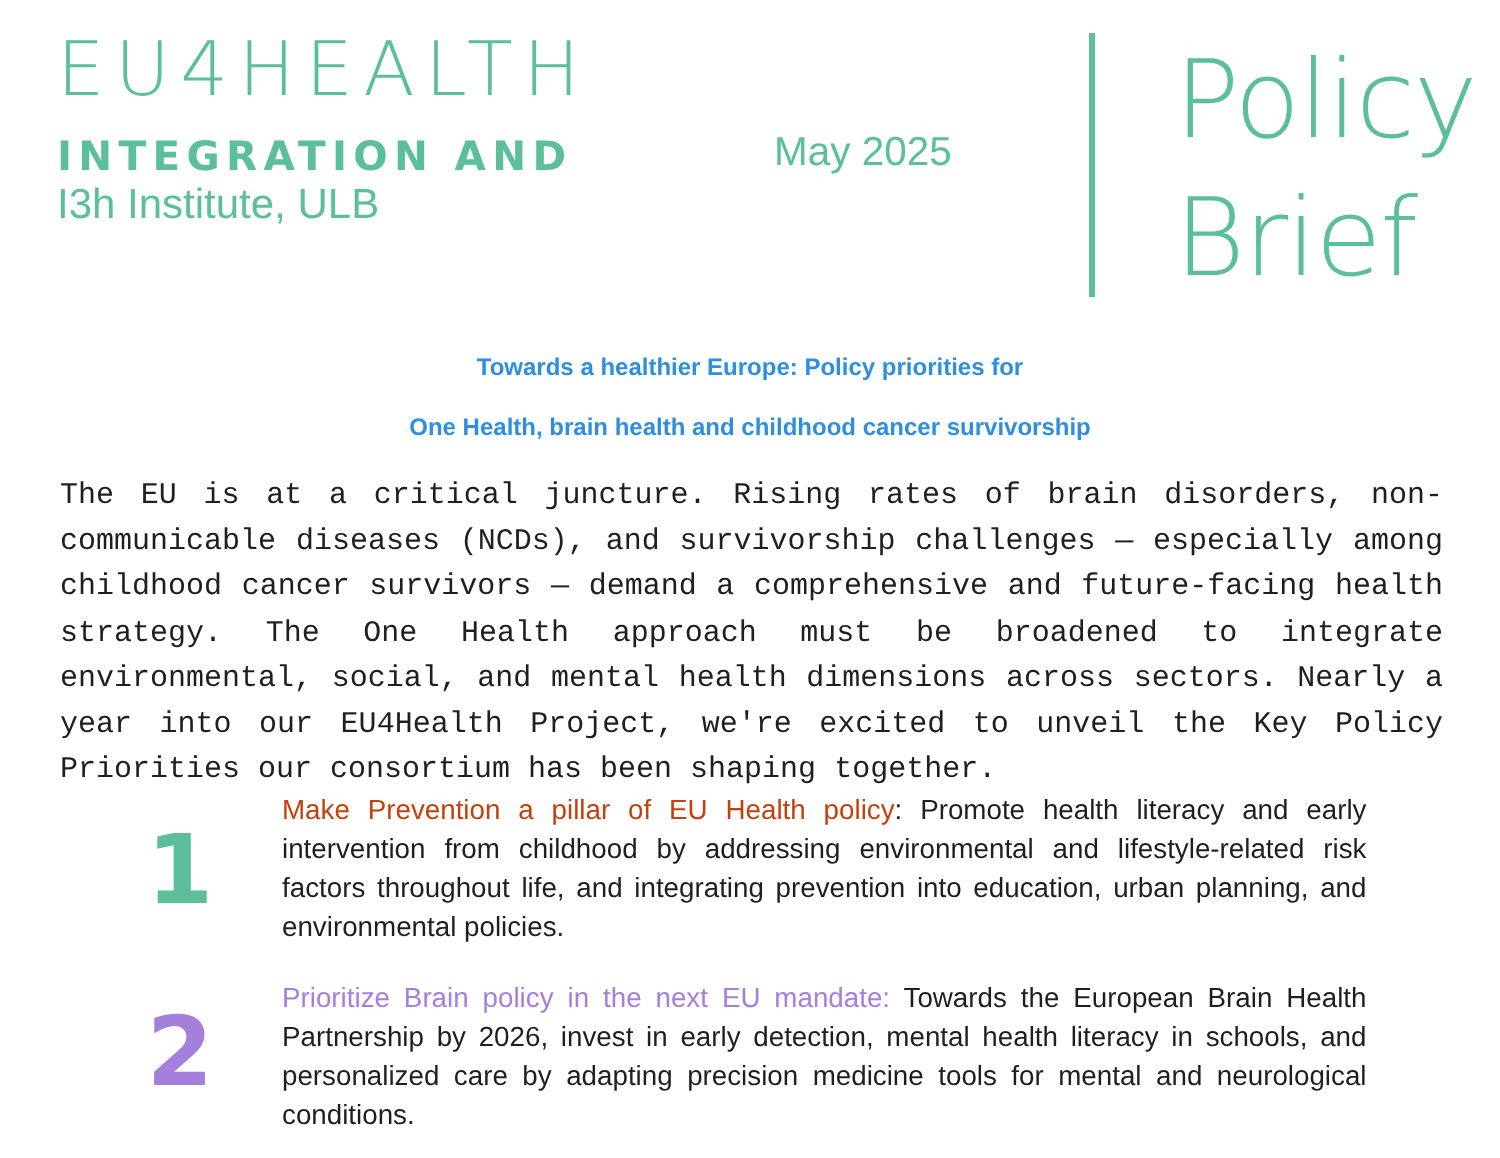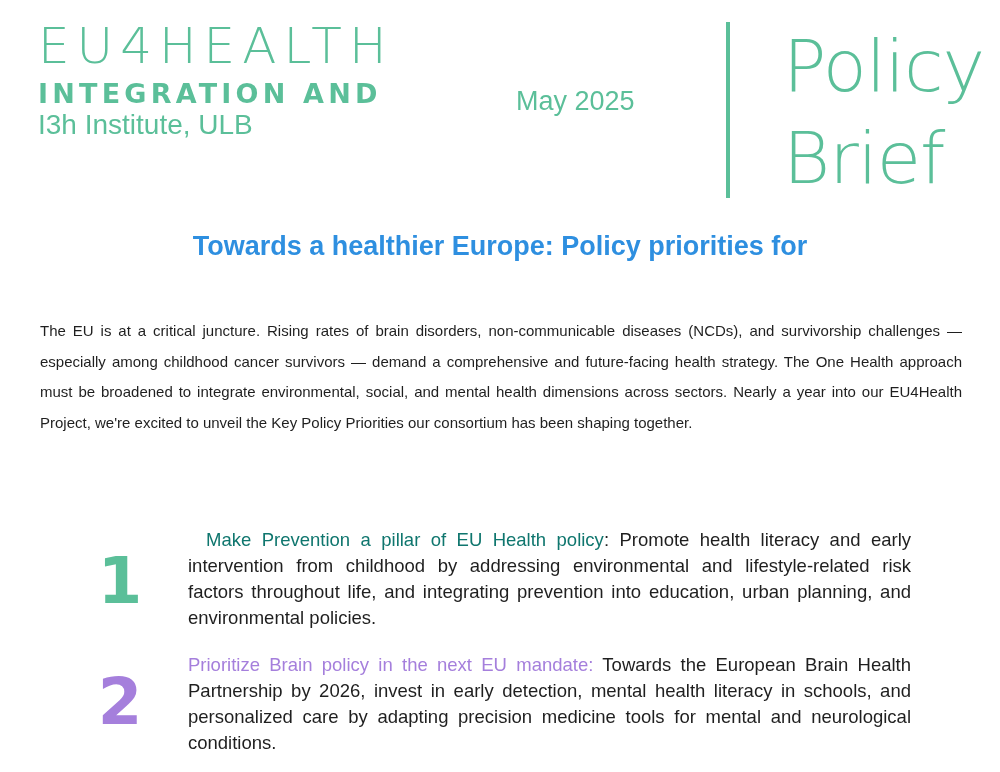--- a/index.html
+++ b/index.html
@@ -36,21 +36,21 @@
       -webkit-text-stroke: 0px;
       font-stretch: condensed;
     }
     .brand-sub {
       font-family: "DejaVu Sans", sans-serif;
       font-weight: bold;
       font-size: 27px;
       letter-spacing: 4.2px;
       line-height: 40px;
     }
-    .brand-sub.l1 { margin-top: 0; }
+    .brand-sub.l1 { margin-top: 11px; }
     .brand-inst {
       font-family: "Liberation Sans", sans-serif;
       font-size: 28px;
       line-height: 26px;
       margin-top: -2px;
     }
     .date {
       position: absolute;
       left: 516px;
       top: 86px;
@@ -79,33 +79,34 @@
       letter-spacing: -1px;
     }
     .headline {
       position: absolute;
       left: 0;
       top: 226px;
       width: 1000px;
       text-align: center;
       color: #2e8fe0;
       font-weight: bold;
-      font-size: 27px;
+      font-size: 16px;
       line-height: 40px;
       font-family: "Liberation Sans", sans-serif;
     }
     .intro {
       position: absolute;
       left: 40px;
       top: 316px;
       width: 922px;
-      font-size: 15px;
+      font-size: 20px;
       line-height: 30.5px;
       text-align: justify;
       color: #1f1f1f;
+      font-family: Liberation Mono, monospace;
     }
     .priority {
       position: absolute;
       left: 90px;
       width: 880px;
     }
     .priority .num {
       position: absolute;
       left: 0;
       width: 60px;
@@ -119,21 +120,21 @@
       position: absolute;
       left: 98px;
       width: 723px;
       font-size: 18.5px;
       line-height: 26px;
       text-align: justify;
       color: #1f1f1f;
     }
     .p1 { top: 527px; }
     .p1 .num { top: 22px; color: #5bbf99; }
-    .p1 .lead { color: #0f766e; margin-left: 18px; }
+    .p1 .lead { color: #c2410c; }
     .p2 { top: 652px; }
     .p2 .num { top: 18px; color: #a57fdc; }
     .p2 .lead { color: #a57fdc; }
   </style>
 </head>
 <body>
 
 <div class="header">
   <div class="brand">
     <div class="brand-title">EU4HEALTH</div>
@@ -143,20 +144,21 @@
   <div class="date">May 2025</div>
   <div class="divider"></div>
   <div class="policy-brief">
     <div>Policy</div>
     <div>Brief</div>
   </div>
 </div>
 
 <div class="headline">
   <div>Towards a healthier Europe: Policy priorities for</div>
+  <div>One Health, brain health and childhood cancer survivorship</div>
 </div>
 
 <div class="intro">The EU is at a critical juncture. Rising rates of brain disorders, non-communicable diseases (NCDs), and survivorship challenges — especially among childhood cancer survivors — demand a comprehensive and future-facing health strategy. The One Health approach must be broadened to integrate environmental, social, and mental health dimensions across sectors. Nearly a year into our EU4Health Project, we're excited to unveil the Key Policy Priorities our consortium has been shaping together.</div>
 
 <div class="priority p1">
   <div class="num">1</div>
   <div class="text">
     <span class="lead">Make Prevention a pillar of EU Health policy</span><span>:</span><span> Promote health literacy and early intervention from childhood by addressing environmental and lifestyle-related risk factors throughout life, and integrating prevention into education, urban planning, and environmental policies.</span>
   </div>
 </div>

